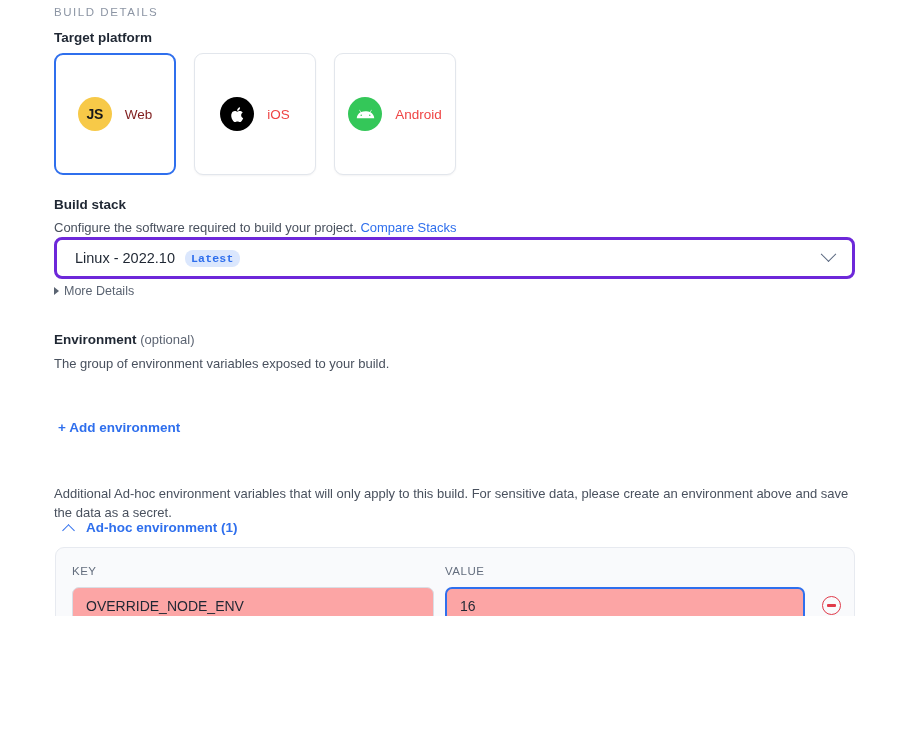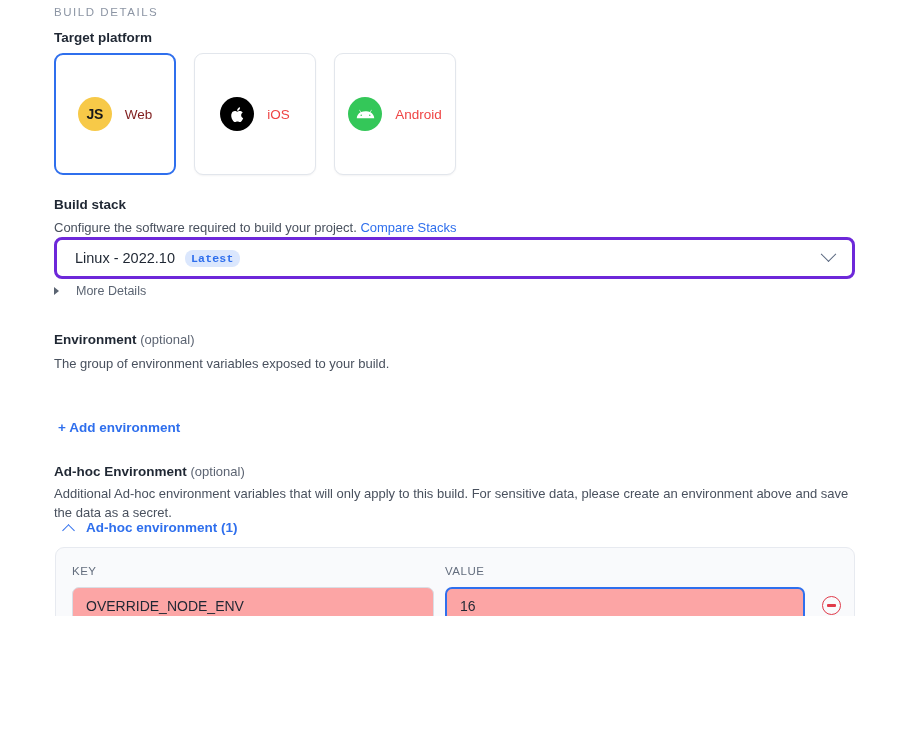--- a/index.html
+++ b/index.html
@@ -88,21 +88,21 @@
     transform: rotate(45deg) translate(-3px,-3px);
   }
 
   
   .bs-label { position: absolute; left: 54px; top: 197px; }
   .bs-desc  { position: absolute; left: 54px; top: 219px; }
   .bs-select { top: 237px; }
   .more-details {
     position: absolute; left: 54px; top: 284px;
     font-size: 12.5px; color: #5b6472;
-    display: flex; align-items: center; gap: 17px; cursor: pointer;
+    display: flex; align-items: center; gap: 5px; cursor: pointer;
   }
   .tri-right {
     width: 0; height: 0;
     border-left: 5px solid #5b6472;
     border-top: 4px solid transparent;
     border-bottom: 4px solid transparent;
   }
 
   
   .env-label { position: absolute; left: 54px; top: 332px; }
@@ -228,24 +228,20 @@
 
   <div class="field-label env-label">
     <span>Environment</span>
     <span class="optional">(optional)</span>
   </div>
   <div class="field-desc env-desc">The group of environment variables exposed to your build.</div>
 
 
   <div class="add-env">+ Add environment</div>
 
-  <div class="field-label adhoc-label">
-    <span>Ad-hoc Environment</span>
-    <span class="optional">(optional)</span>
-  </div>
   <div class="field-desc adhoc-desc">Additional Ad-hoc environment variables that will only apply to this build. For sensitive data, please create an environment above and save the data as a secret.</div>
 
   <div class="adhoc-toggle">
     <span class="caret-up"></span>
     <span>Ad-hoc environment (1)</span>
   </div>
 
   <div class="adhoc-panel">
     <div class="col-head k">KEY</div>
     <div class="col-head v">VALUE</div>

